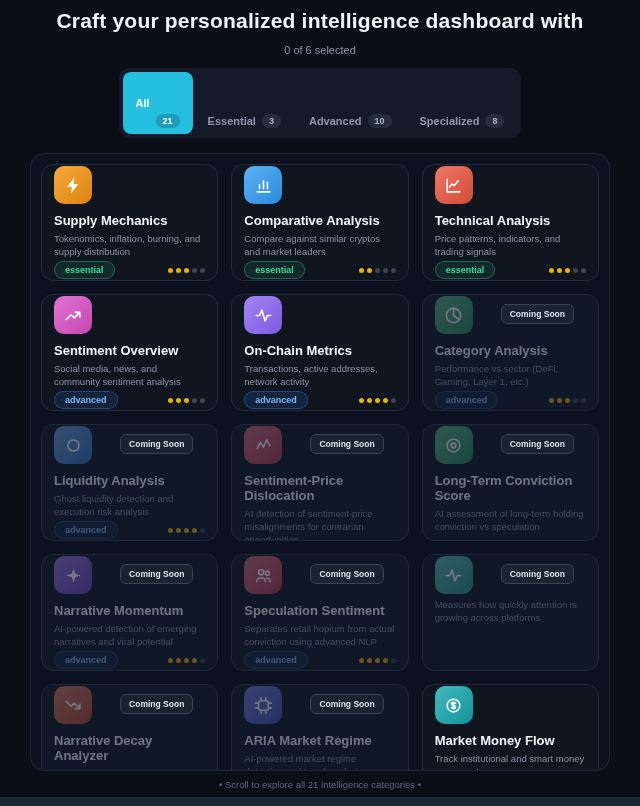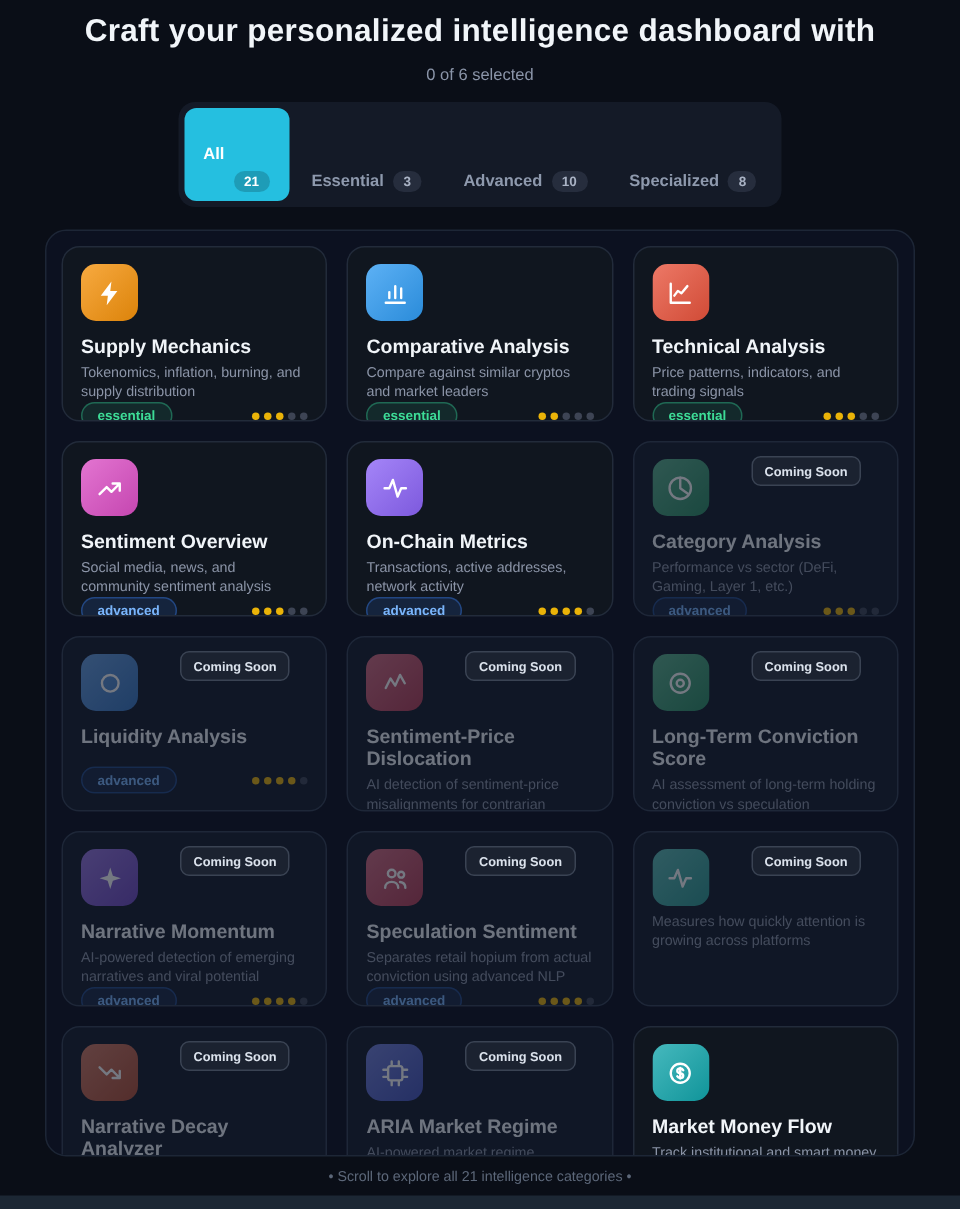--- a/index.html
+++ b/index.html
@@ -46,21 +46,21 @@
     display: grid;
     grid-template-columns: repeat(3, 1fr);
     grid-auto-rows: 117px;
     gap: 13px;
   }
   .card {
     position: relative;
     background: #10161f;
     border: 1px solid #222b3a;
     border-radius: 12px;
-    padding: 11px 12px;
+    padding: 1px 12px;
     display: flex; flex-direction: column;
     overflow: hidden;
     cursor: pointer;
   }
   .card.soon { background: #101726; border-color: #1e2738; cursor: default; }
   .card.soon .icon-box, .card.soon .card-title, .card.soon .card-desc,
   .card.soon .tier-badge, .card.soon .dots { opacity: .42; }
 
   .icon-box {
     width: 38px; height: 38px; border-radius: 10px;
@@ -266,20 +266,21 @@
   </div>
 
   <div class="card soon">
     <span class="coming-soon">Coming Soon</span>
     <div class="icon-box" style="background-color: rgb(60, 130, 214);">
       <svg viewBox="0 0 24 24" fill="none" stroke="currentColor" stroke-width="2" stroke-linecap="round" stroke-linejoin="round">
             <circle cx="12" cy="12" r="7"></circle>
           </svg>
     </div>
     <div class="card-title">Liquidity Analysis</div>
+    <div class="card-desc">Ghost liquidity detection and execution risk analysis</div>
     <div class="card-footer">
       <span class="tier-badge badge-advanced">advanced</span>
       <span class="dots">
             <span class="dot filled"></span>
             <span class="dot filled"></span>
             <span class="dot filled"></span>
             <span class="dot filled"></span>
             <span class="dot"></span>
           </span>
     </div>

